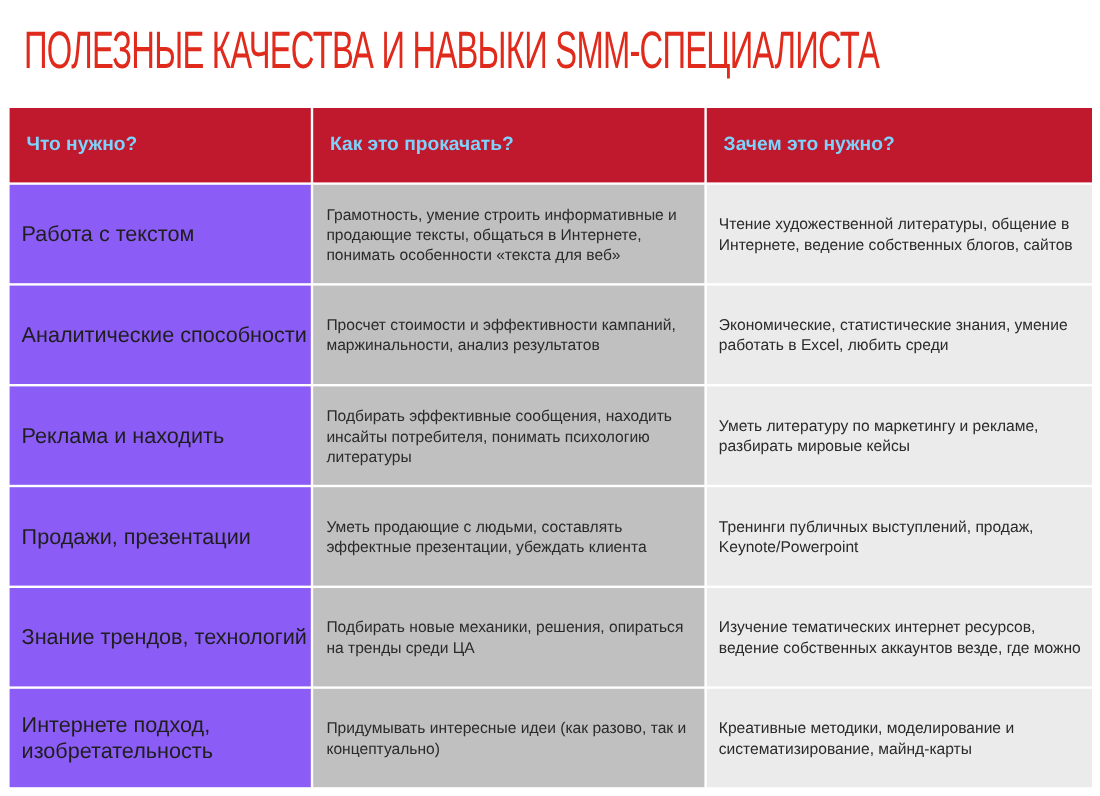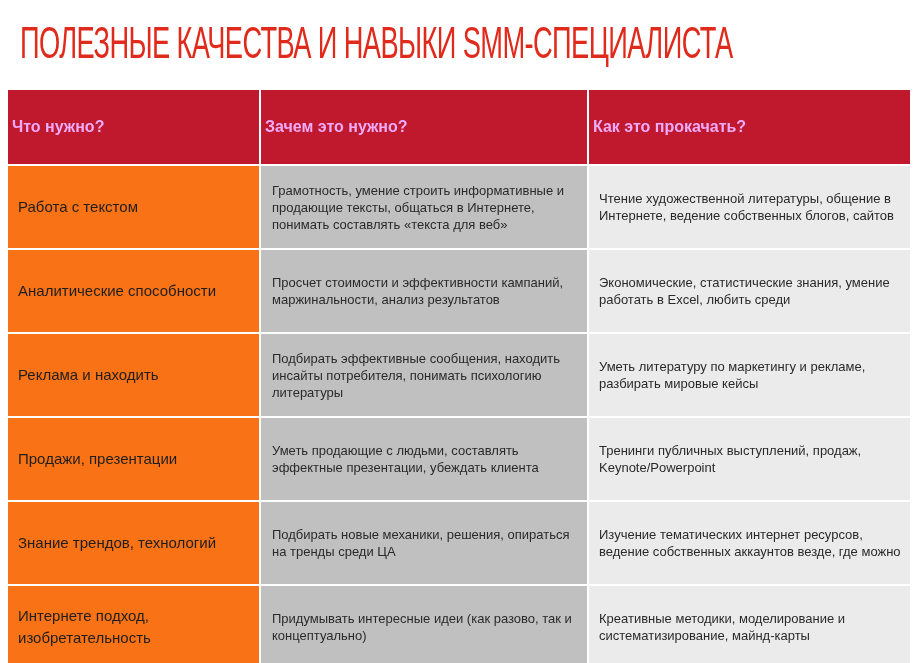--- a/index.html
+++ b/index.html
@@ -37,40 +37,40 @@
       top: 90px;
       width: 902px;
       display: grid;
       grid-template-columns: 251px 326px 321px;
       column-gap: 2px;
       row-gap: 2px;
       background: #ffffff;
     }
     .hcell {
       background: #c0182c;
-      height: 74px;
+      height: 62px;
       display: flex;
       align-items: center;
-      padding-left: 4px;
-      color: #f0abfc;
+      padding-left: 14px;
+      color: #7dd3fc;
       font-weight: 700;
       font-size: 16px;
       box-sizing: border-box;
     }
     .cell {
       height: 82px;
       display: flex;
       align-items: center;
       box-sizing: border-box;
       color: #1e1e1e;
     }
     .cell.c1 {
-      background: #f97316;
+      background: #8b5cf6;
       padding-left: 10px;
-      font-size: 15px;
+      font-size: 18px;
       line-height: 22px;
     }
     .cell.c2 {
       background: #c0c0c0;
       padding-left: 11px;
       padding-right: 10px;
       font-size: 13px;
       line-height: 17px;
       color: #2a2a2a;
     }
@@ -84,26 +84,26 @@
     }
     .row { display: contents; }
   </style>
 </head>
 <body>
 
 <h1 class="page-title">Полезные качества и навыки SMM-специалиста</h1>
 
 <div class="table">
   <div class="hcell">Что нужно?</div>
+  <div class="hcell">Как это прокачать?</div>
   <div class="hcell">Зачем это нужно?</div>
-  <div class="hcell">Как это прокачать?</div>
 
   <div class="row">
     <div class="cell c1">Работа с текстом</div>
-    <div class="cell c2">Грамотность, умение строить информативные и продающие тексты, общаться в Интернете, понимать составлять «текста для веб»</div>
+    <div class="cell c2">Грамотность, умение строить информативные и продающие тексты, общаться в Интернете, понимать особенности «текста для веб»</div>
     <div class="cell c3">Чтение художественной литературы, общение в Интернете, ведение собственных блогов, сайтов</div>
   </div>
 
   <div class="row">
     <div class="cell c1">Аналитические способности</div>
     <div class="cell c2">Просчет стоимости и эффективности кампаний, маржинальности, анализ результатов</div>
     <div class="cell c3">Экономические, статистические знания, умение работать в Excel, любить среди</div>
   </div>
 
   <div class="row">

